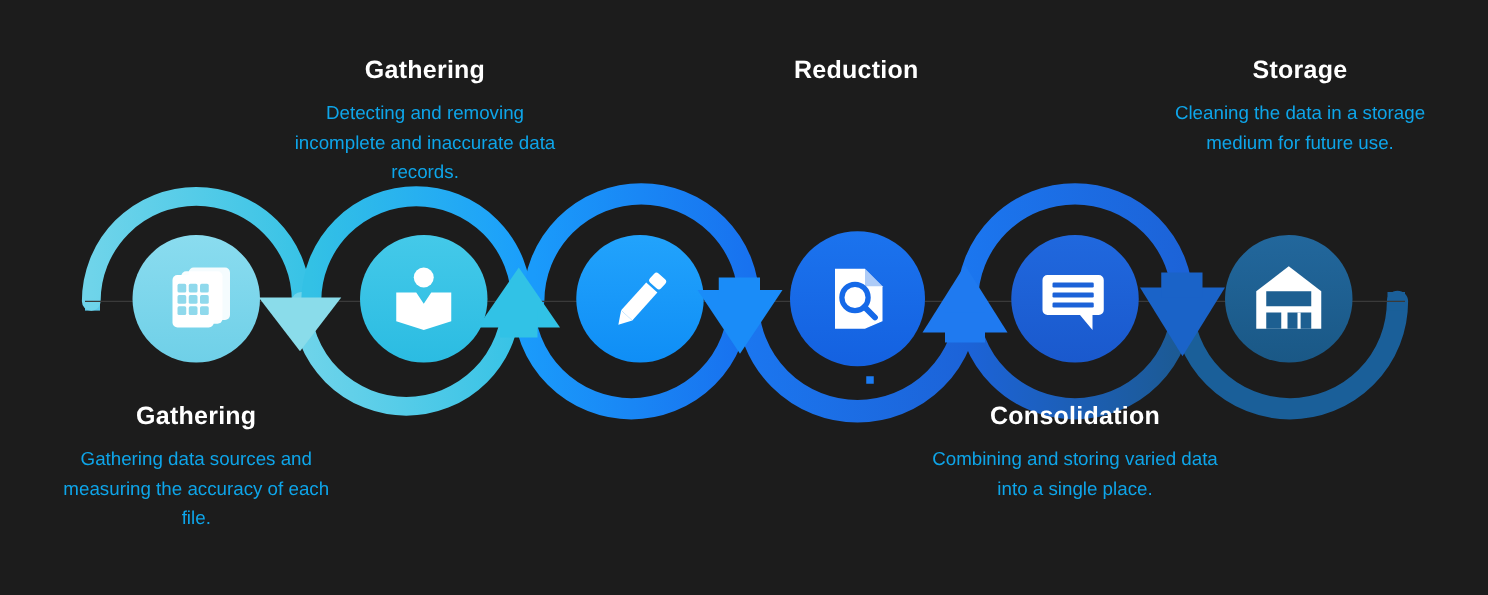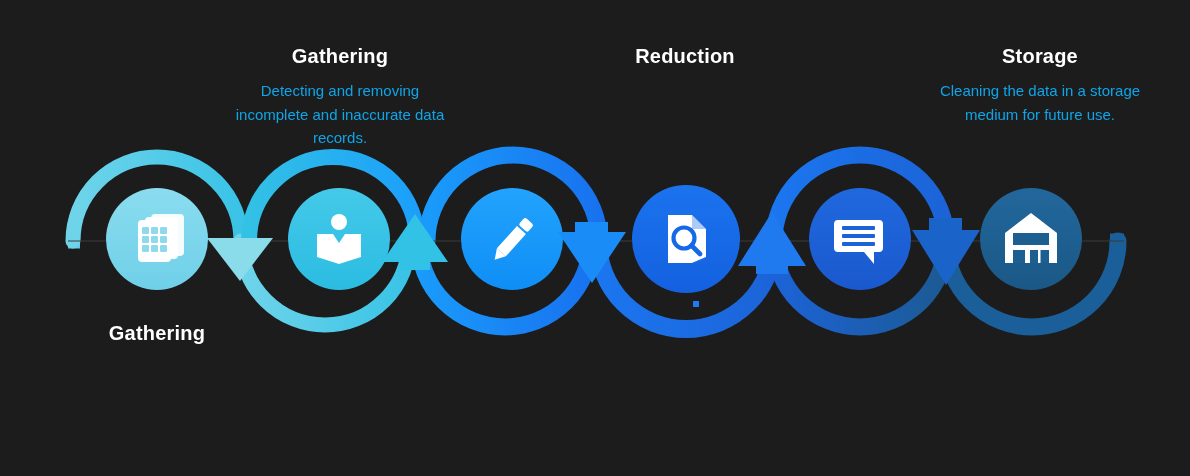--- a/index.html
+++ b/index.html
@@ -227,33 +227,38 @@
       <path d="M 0,-26 L 26,-6 L 26,24 L -26,24 L -26,-6 Z" fill="#ffffff"></path>
       <rect x="-18" y="-6" width="36" height="12" fill="#1d5f91"></rect>
       <rect x="-18" y="11" width="12" height="13" fill="#1d5f91"></rect>
       <rect x="-1" y="11" width="19" height="13" fill="#1d5f91"></rect>
       <rect x="7" y="11" width="2.5" height="13" fill="#ffffff"></rect>
     </g>
   </svg>
 
   <div class="step-text text-below" style="left:42px; top:322px;">
     <div class="step-title">Gathering</div>
+    <div class="step-desc">Gathering data sources and measuring the accuracy of each file.</div>
   </div>
 
   <div class="step-text text-above" style="left:225px; top:45px;">
     <div class="step-title">Gathering</div>
     <div class="step-desc">Detecting and removing incomplete and inaccurate data records.</div>
   </div>
 
   <div class="step-text text-below" style="left:398px; top:322px;">
   </div>
 
   <div class="step-text text-above" style="left:570px; top:45px;">
     <div class="step-title">Reduction</div>
   </div>
 
+  <div class="step-text text-below" style="left:745px; top:322px;">
+    <div class="step-title">Consolidation</div>
+    <div class="step-desc">Combining and storing varied data into a single place.</div>
+  </div>
 
   <div class="step-text text-above" style="left:925px; top:45px;">
     <div class="step-title">Storage</div>
     <div class="step-desc">Cleaning the data in a storage medium for future use.</div>
   </div>
 
 </div>
 
 </body></html>

